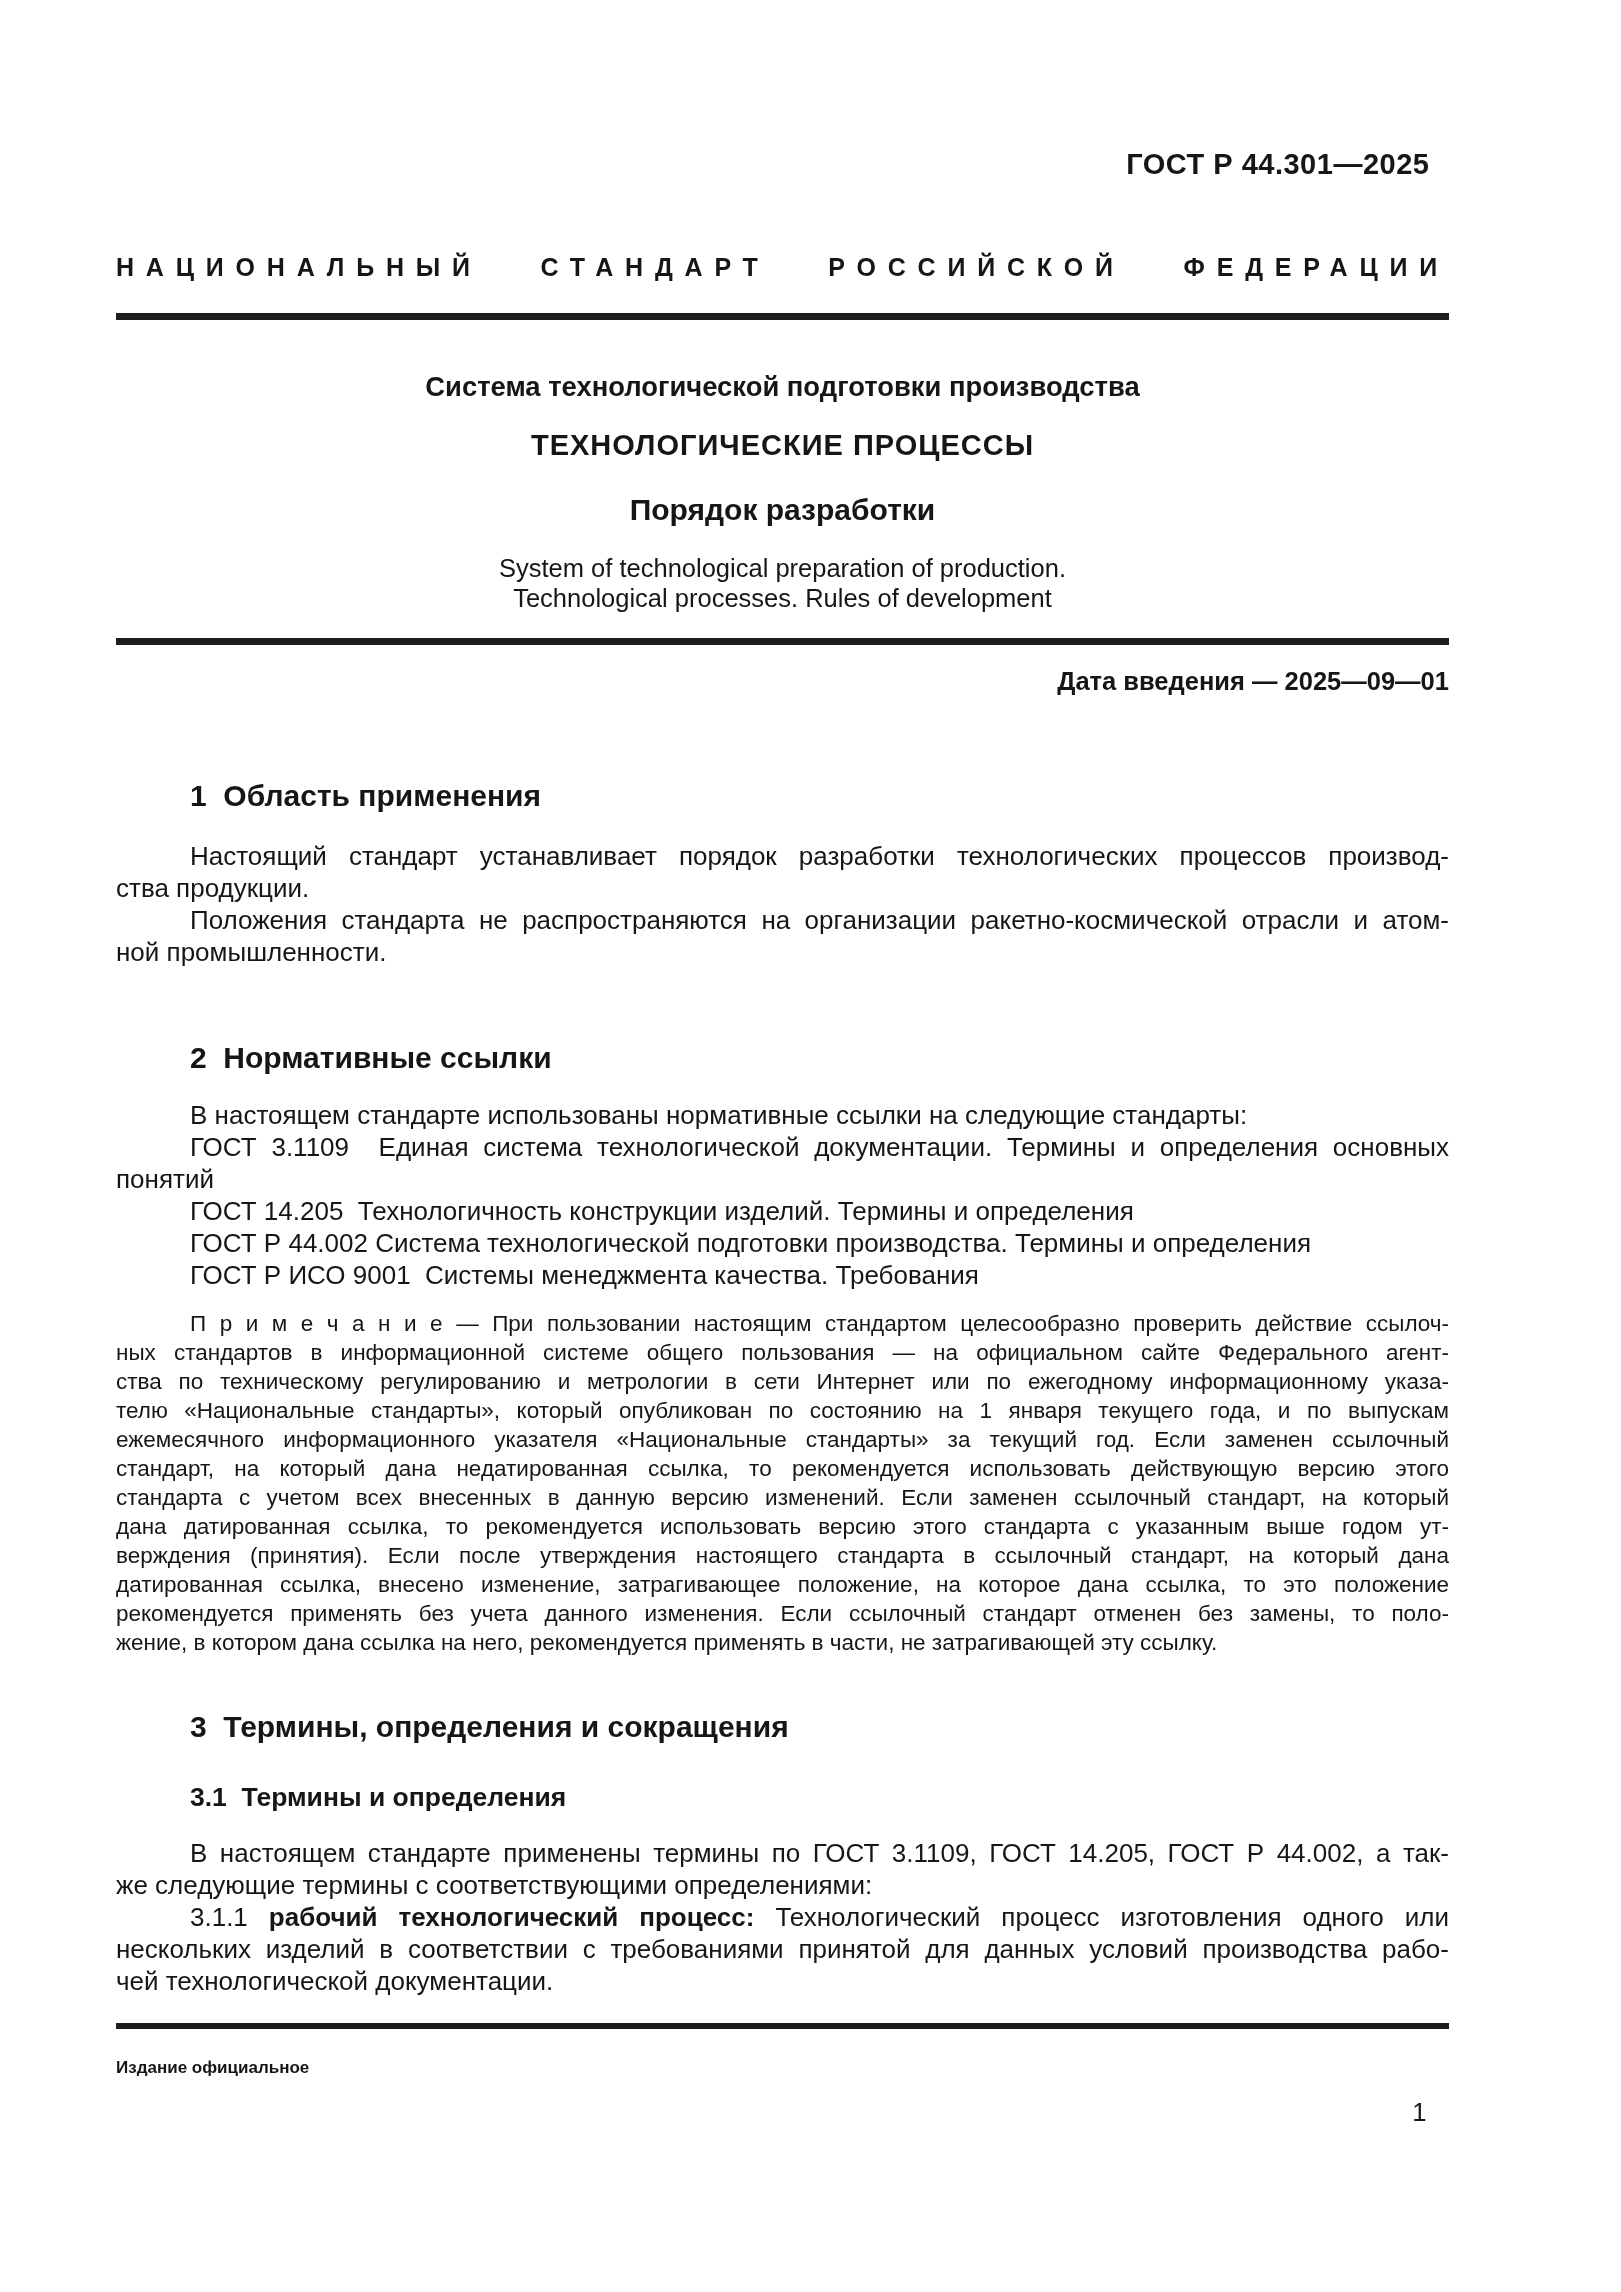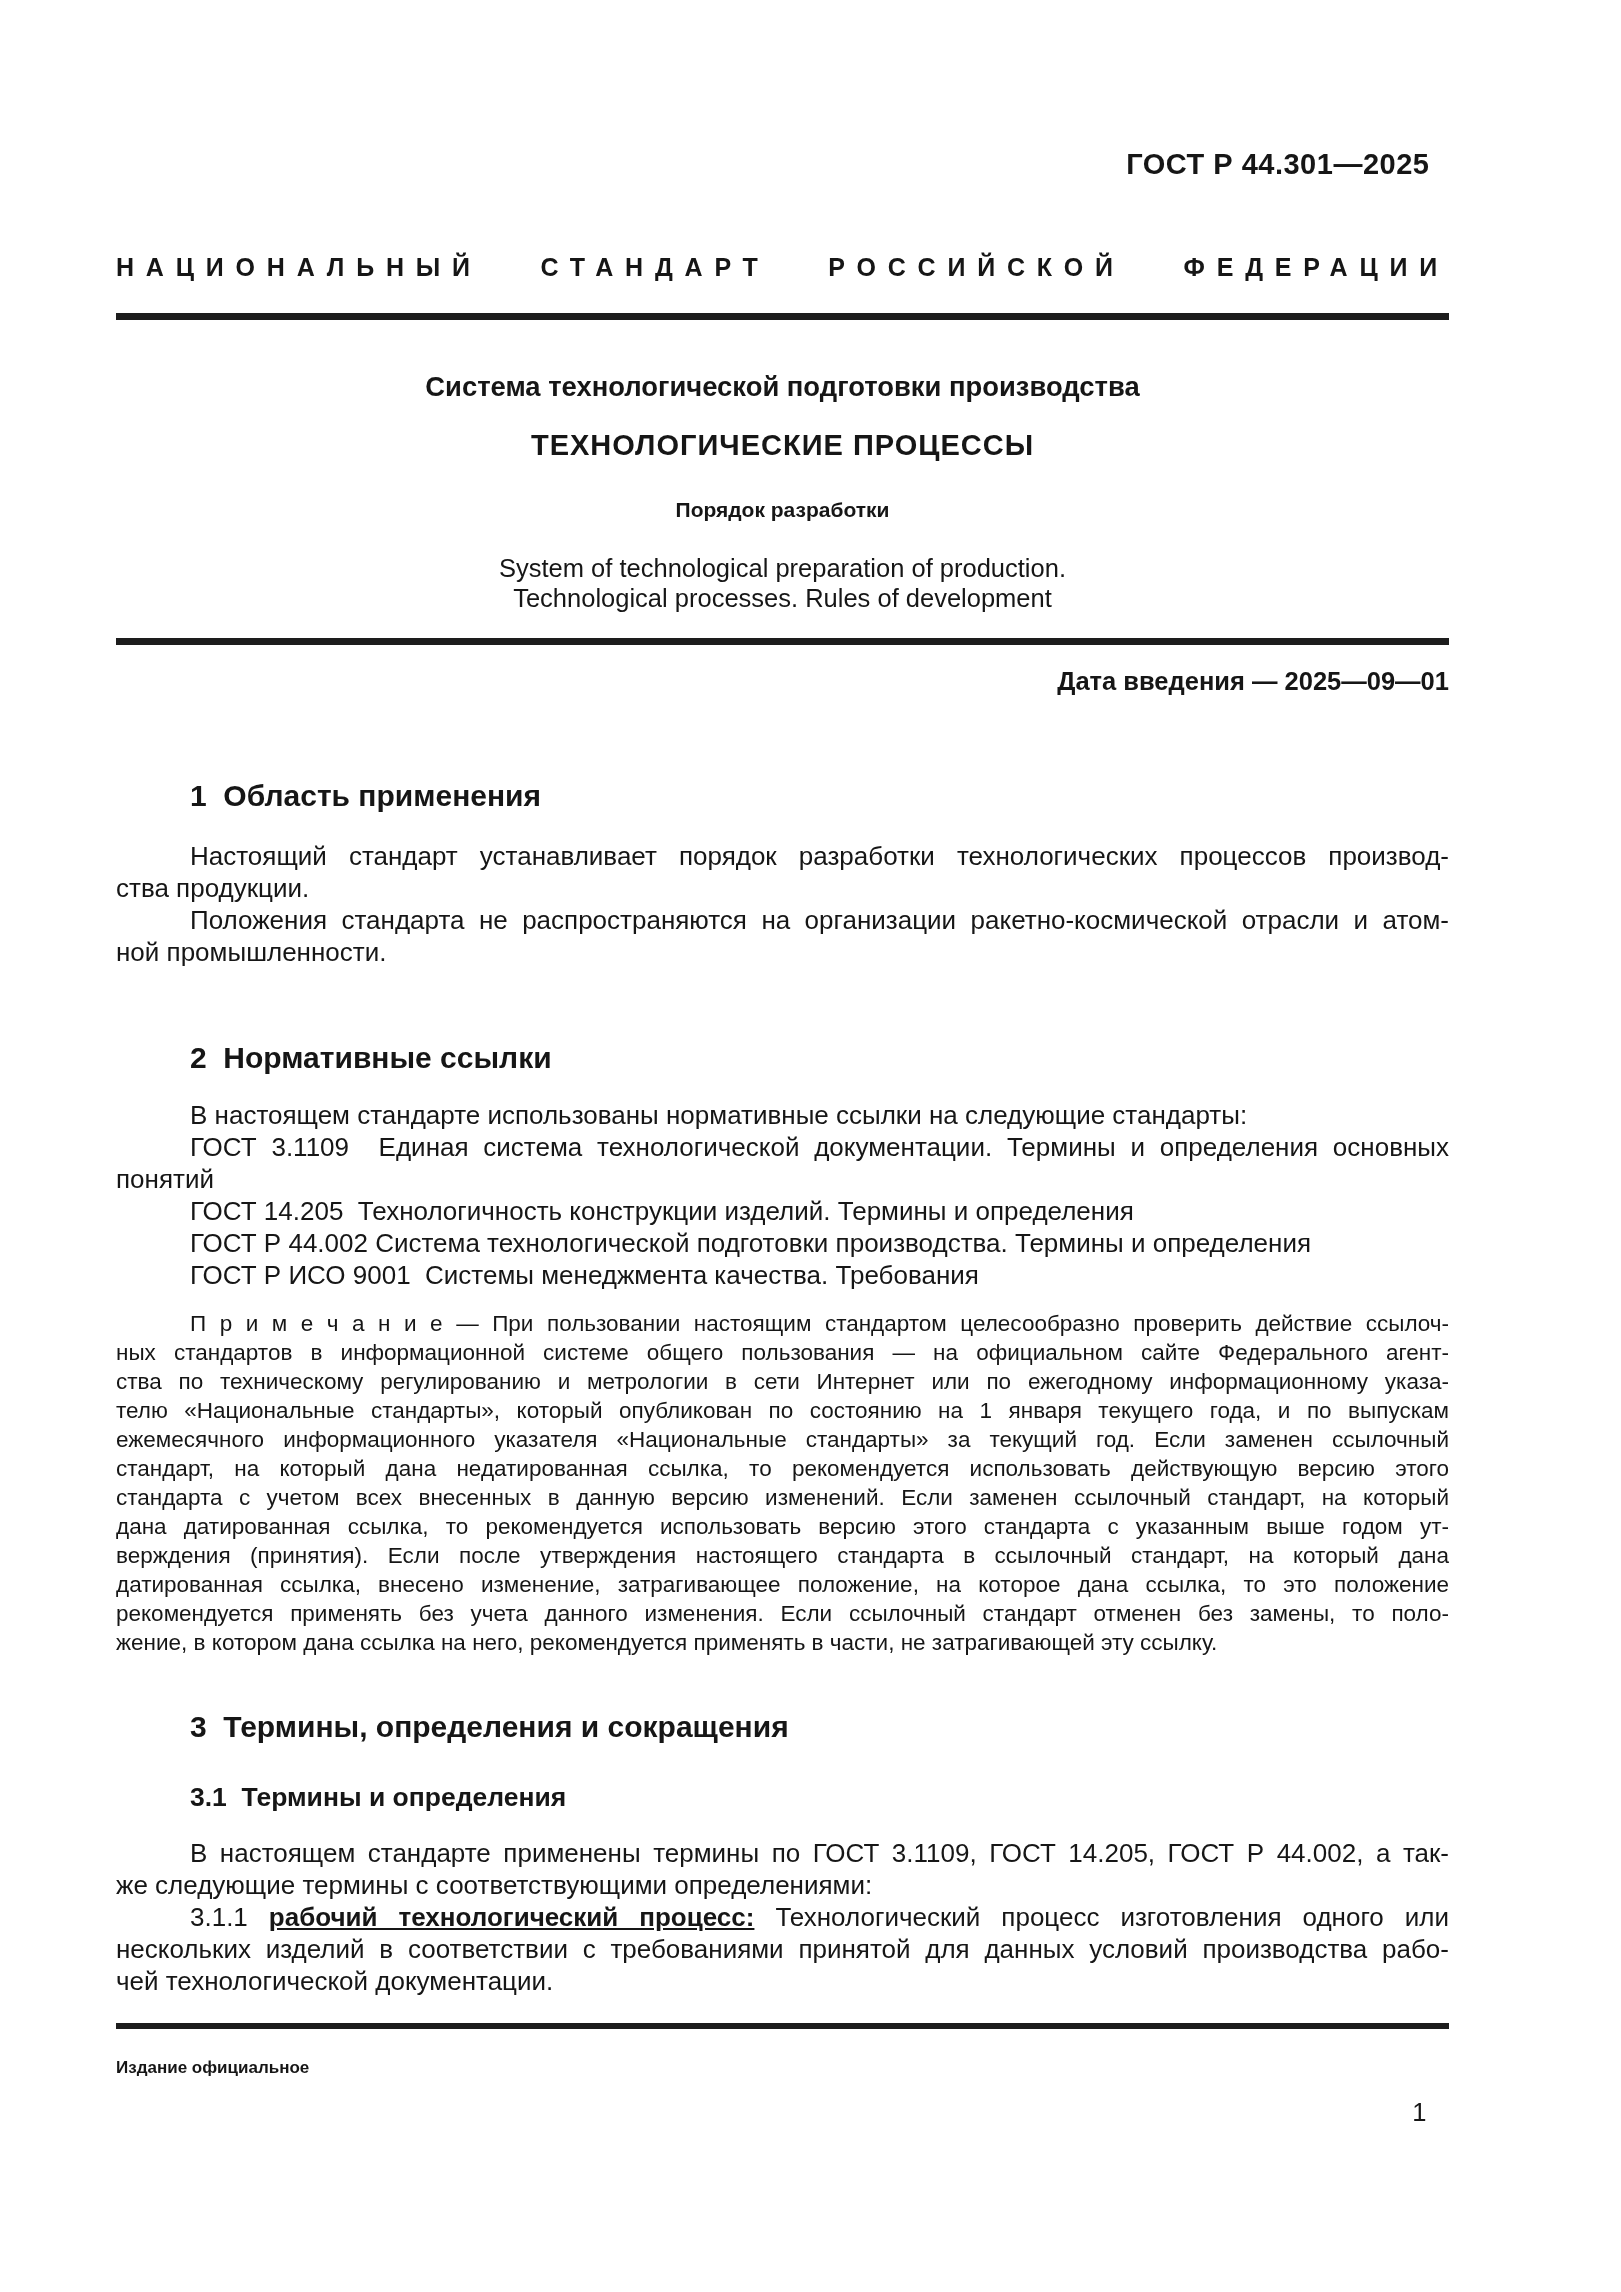--- a/index.html
+++ b/index.html
@@ -64,21 +64,21 @@
   .title-main {
     margin-top: 23.5px;
     font-weight: bold;
     font-size: 29px;
     line-height: 37px;
     letter-spacing: 1px;
   }
   .title-sub {
     margin-top: 27.4px;
     font-weight: bold;
-    font-size: 21px;
+    font-size: 30px;
     line-height: 35px;
   }
   .title-en {
     margin-top: 26px;
     font-size: 25.5px;
     line-height: 30px;
   }
   .effective-date {
     margin-top: 21px;
     text-align: right;
@@ -127,21 +127,21 @@
     font-size: 17px;
     line-height: 31px;
   }
   .page-number {
     margin-top: 13.7px;
     padding-right: 22.5px;
     text-align: right;
     font-size: 25.5px;
     line-height: 31px;
   }
-  b { font-weight: bold; text-decoration: underline; }
+  b { font-weight: bold; }
 </style>
 </head>
 <body>
 
 <div class="page">
   <div class="content">
 
     <div class="doc-code">ГОСТ Р 44.301—2025</div>
 
     <div class="banner">НАЦИОНАЛЬНЫЙ СТАНДАРТ РОССИЙСКОЙ ФЕДЕРАЦИИ</div>

